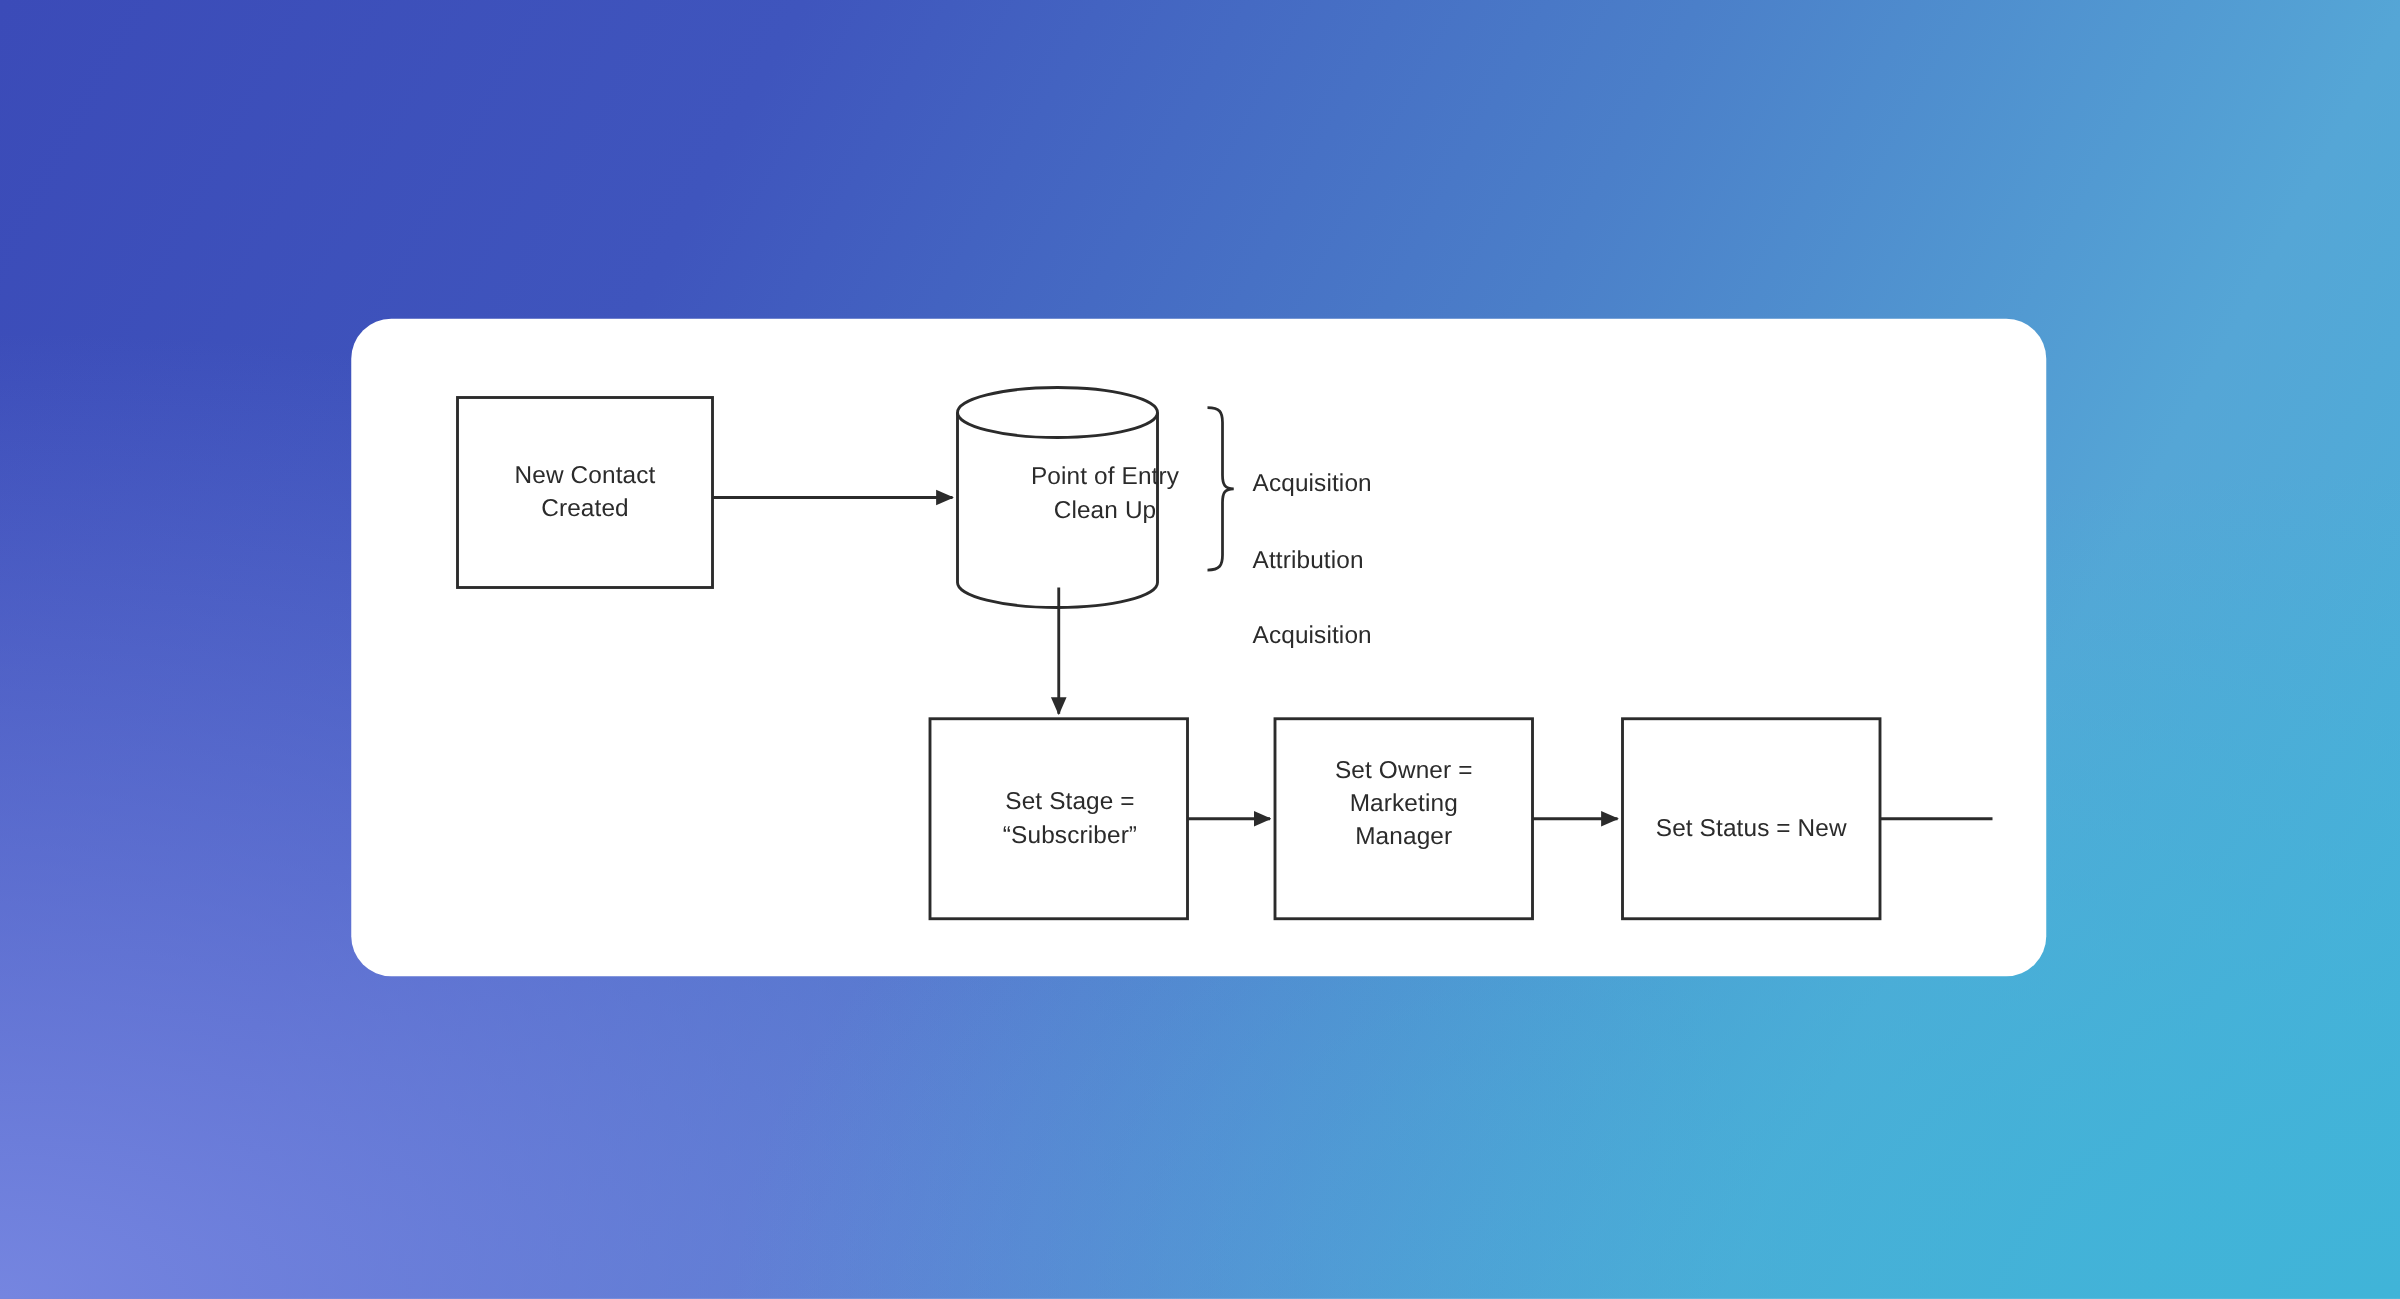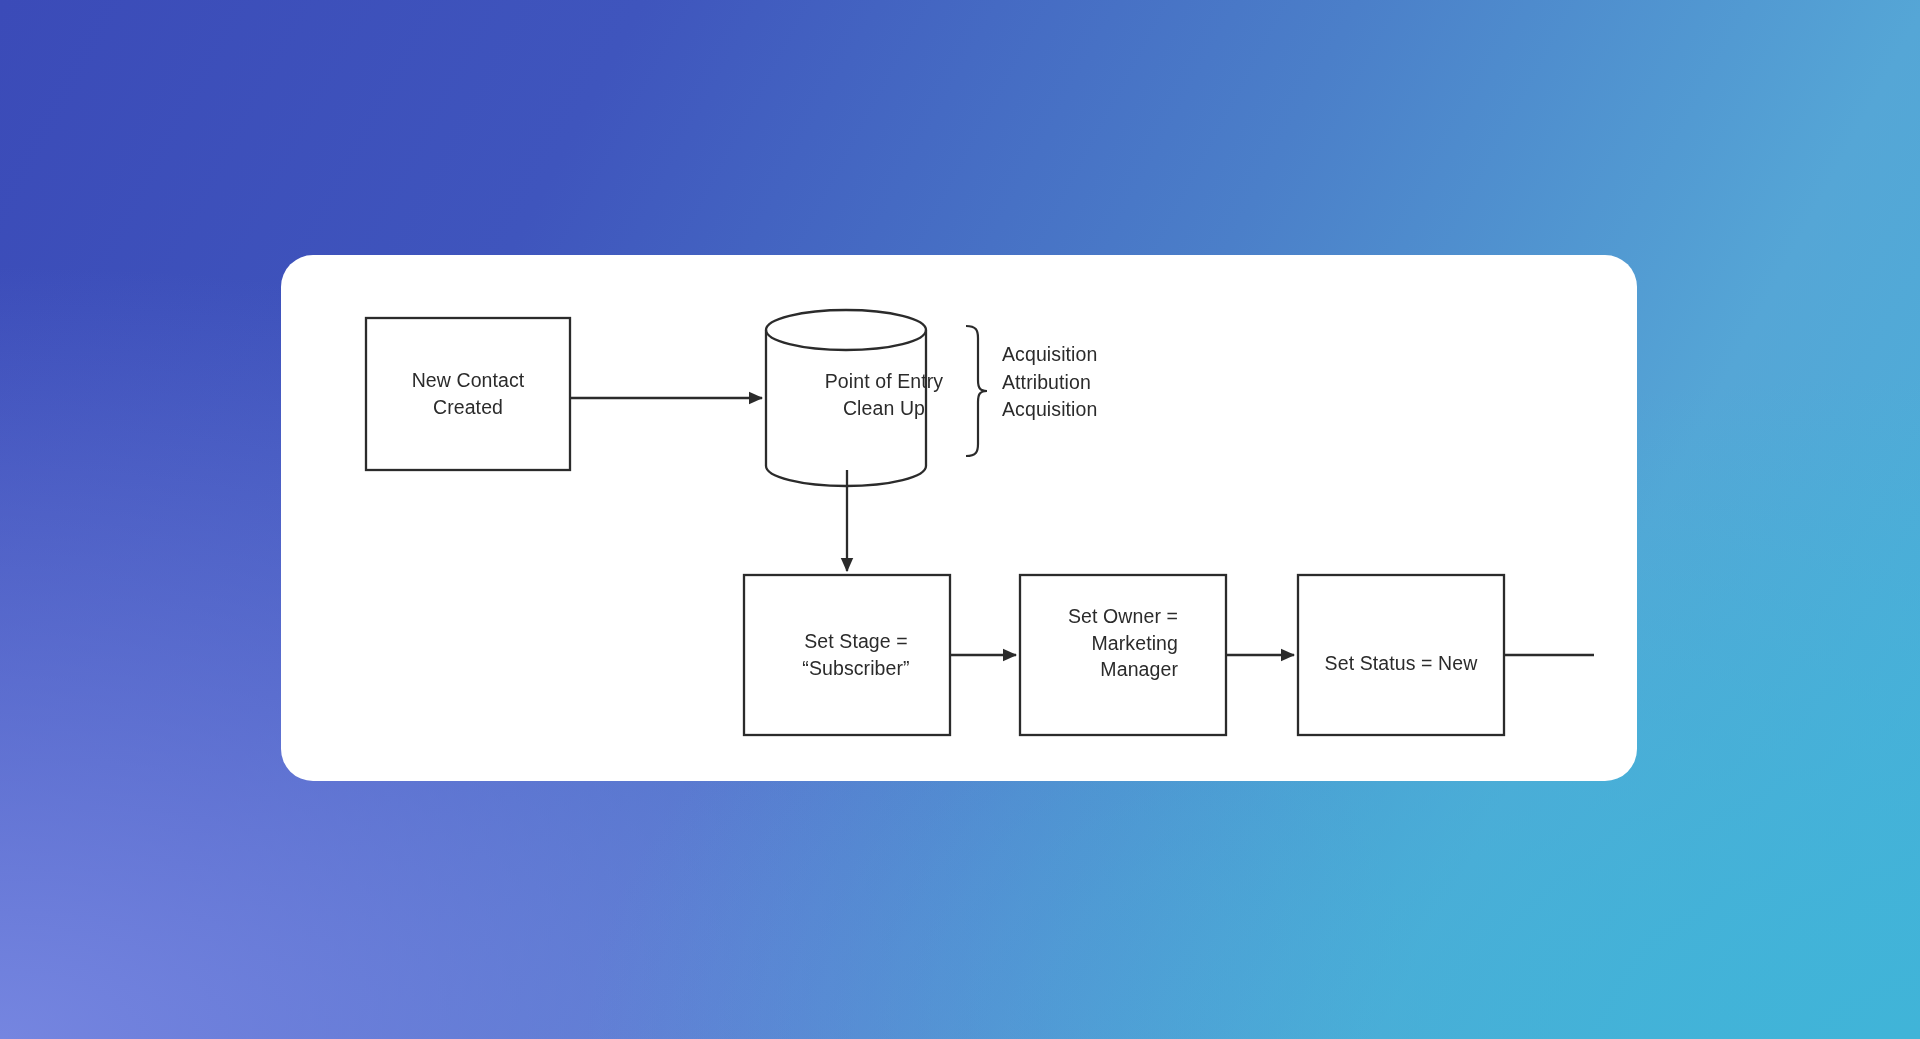--- a/index.html
+++ b/index.html
@@ -56,35 +56,35 @@
     font-family: "Liberation Sans", sans-serif;
     font-size: 19.5px;
     line-height: 1.38;
     letter-spacing: 0.1px;
     white-space: pre-line;
   }
 
   #label-new-contact   { left: 366px; top: 318px;  width: 204px; height: 152px; }
   #label-point-entry   { left: 804px; top: 355px;  width: 160px; height: 80px;  }
   #label-set-stage     { left: 744px; top: 575px;  width: 224px; height: 160px; }
-  #label-set-owner     { left: 1020px; top: 575px; width: 206px; height: 136px; text-align: right; }
+  #label-set-owner     { left: 1020px; top: 575px; width: 206px; height: 136px; }
   #label-set-status    { left: 1298px; top: 575px; width: 206px; height: 177px; }
 
   
   #bracket-notes {
     position: absolute;
     left: 1002px;
     top: 341px;
     color: #2b2b2b;
     font-family: "Liberation Sans", sans-serif;
     font-size: 19.5px;
     line-height: 27.5px;
     letter-spacing: 0.1px;
   }
-  #bracket-notes div { white-space: nowrap; }
+  #bracket-notes div { white-space: nowrap; margin-top: 33px; }
 </style>
 </head>
 <body>
 
 <div id="canvas">
 
   <div id="card"></div>
 
   <svg id="diagram" viewBox="0 0 1920 1039" xmlns="http://www.w3.org/2000/svg">
     <defs>

